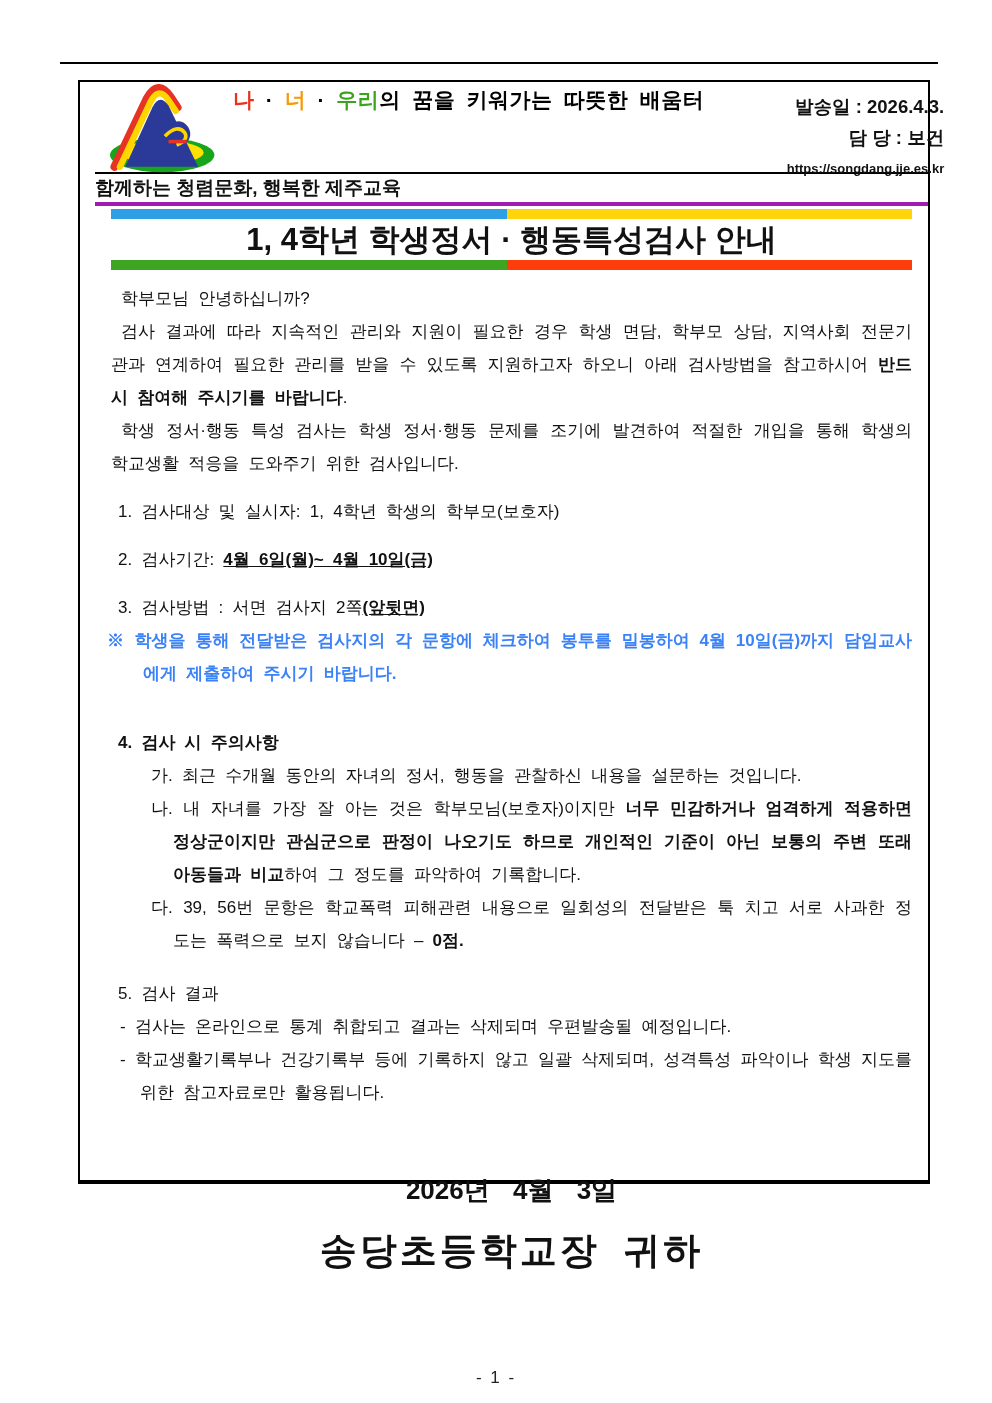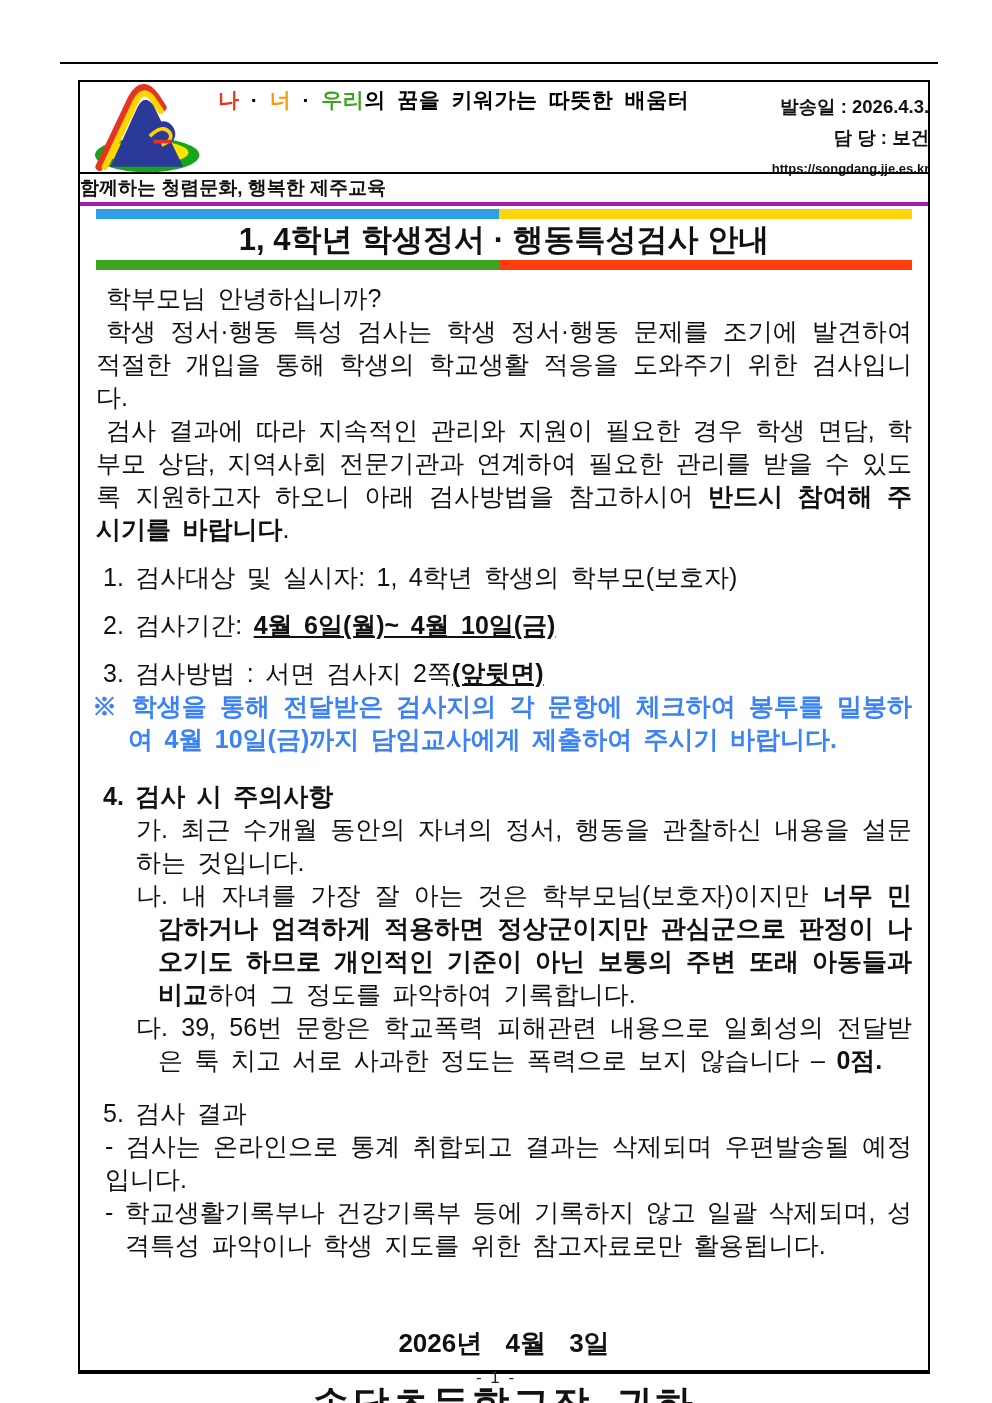--- a/index.html
+++ b/index.html
@@ -1,19 +1,19 @@
 <!DOCTYPE html>
 <html><head>
 <meta charset="utf-8">
 <style>
   html,body{margin:0;padding:0;background:#ffffff;}
   body{width:992px;height:1403px;position:relative;font-family:"Liberation Sans",sans-serif;color:#111;}
   .page{position:absolute;inset:0;background:#fff;}
   .top-rule{position:absolute;left:60px;top:62px;width:878px;height:2px;background:#000;}
-  .doc-box{position:absolute;left:78px;top:80px;width:852px;height:1294px;border:2px solid #000;border-bottom-width:4px;box-sizing:border-box;background:#fff;}
+  .doc-box{position:absolute;left:78px;top:80px;width:852px;height:1104px;border:2px solid #000;border-bottom-width:4px;box-sizing:border-box;background:#fff;padding-left:15px;}
 
   
   .header{display:flex;height:92px;border-bottom:2px solid #000;padding:0 6px;box-sizing:border-box;align-items:flex-start;}
   .logo-wrap{width:132px;height:90px;flex:none;padding-top:2px;box-sizing:border-box;}
   .header-center{flex:1;text-align:center;padding-top:4px;}
   .slogan{font-size:21px;font-weight:bold;letter-spacing:0.5px;word-spacing:5px;white-space:nowrap;}
   .main-title{font-size:56px;font-weight:bold;line-height:1.02;letter-spacing:20px;padding-left:20px;margin-top:1px;}
   .header-info{width:240px;flex:none;padding-top:9px;font-size:18.5px;font-weight:bold;line-height:31px;white-space:nowrap;text-align:right;}
   .header-info .url{font-size:13px;letter-spacing:0;}
   .motto{height:28px;line-height:27px;font-size:19px;font-weight:bold;border-bottom:4px solid #a21caf;}
@@ -21,29 +21,29 @@
   
   .body-content{padding:0 16px;}
   .bar{height:10px;display:flex;}
   .bar-top{margin-top:3px;}
   .bar-bottom{margin-bottom:12px;}
   .bar .seg-l{width:49.4%;height:100%;}
   .bar .seg-r{width:50.6%;height:100%;}
   .notice-title{font-size:31px;font-weight:bold;text-align:center;line-height:37px;padding:2px 0;white-space:nowrap;}
 
   
-  .para{font-size:25px;line-height:33px;text-align:justify;word-spacing:4.5px;}
+  .para{font-size:17px;line-height:33px;text-align:justify;word-spacing:4.5px;}
   .ind{text-indent:10px;}
   .num{margin-top:15px;padding-left:7px;}
   .note{font-weight:bold;padding-left:32px;text-indent:-36px;}
   .sub{margin-left:40px;}
   .hang{padding-left:22px;text-indent:-22px;}
   .dash{margin-left:9px;}
   .dashhang{padding-left:20px;text-indent:-20px;}
-  .mt24{margin-top:24px;}
+  .mt24{margin-top:36px;}
   .mt20{margin-top:20px;}
   .b{font-weight:bold;}
   .u{text-decoration:underline;}
 
   
   .date-line{text-align:center;font-weight:bold;font-size:26px;margin-top:64px;word-spacing:16px;}
   .signature{text-align:center;font-weight:bold;font-size:37px;margin-top:18px;letter-spacing:3px;word-spacing:10px;}
 
   .footer{position:absolute;left:0;top:1368px;width:100%;text-align:center;font-size:17px;letter-spacing:2px;color:#222;}
 </style>
@@ -86,22 +86,22 @@
         <div class="seg-r" id="bar-tr" style="background: rgb(255, 212, 10);"></div>
       </div>
       <div class="notice-title">1, 4학년 학생정서 · 행동특성검사 안내</div>
       <div class="bar bar-bottom">
         <div class="seg-l" id="bar-bl" style="background: rgb(61, 165, 34);"></div>
         <div class="seg-r" id="bar-br" style="background: rgb(255, 61, 10);"></div>
       </div>
 
       <div id="paragraphs">
           <div class="para ind"><span>학부모님 안녕하십니까?</span></div>
+          <div class="para ind"><span>검사 결과에 따라 지속적인 관리와 지원이 필요한 경우 학생 면담, 학부모 상담, 지역사회 전문기관과 연계하여 필요한 관리를 받을 수 있도록 지원하고자 하오니 아래 검사방법을 참고하시어 </span><span class="b">반드시 참여해 주시기를 바랍니다</span><span>.</span></div>
           <div class="para ind"><span>학생 정서·행동 특성 검사는 학생 정서·행동 문제를 조기에 발견하여 적절한 개입을 통해 학생의 학교생활 적응을 도와주기 위한 검사입니다.</span></div>
-          <div class="para ind"><span>검사 결과에 따라 지속적인 관리와 지원이 필요한 경우 학생 면담, 학부모 상담, 지역사회 전문기관과 연계하여 필요한 관리를 받을 수 있도록 지원하고자 하오니 아래 검사방법을 참고하시어 </span><span class="b">반드시 참여해 주시기를 바랍니다</span><span>.</span></div>
           <div class="para num"><span>1. 검사대상 및 실시자: 1, 4학년 학생의 학부모(보호자)</span></div>
           <div class="para num"><span>2. 검사기간: </span><span class="b u">4월 6일(월)~ 4월 10일(금)</span></div>
           <div class="para num"><span>3. 검사방법 : 서면 검사지 2쪽</span><span class="b u">(앞뒷면)</span></div>
           <div class="para note" style="color: #3b82f6;"><span>※ 학생을 통해 전달받은 검사지의 각 문항에 체크하여 봉투를 밀봉하여 4월 10일(금)까지 담임교사에게 제출하여 주시기 바랍니다.</span></div>
           <div class="para num mt24"><span class="b">4. 검사 시 주의사항</span></div>
           <div class="para sub"><span>가. 최근 수개월 동안의 자녀의 정서, 행동을 관찰하신 내용을 설문하는 것입니다.</span></div>
           <div class="para sub hang"><span>나. 내 자녀를 가장 잘 아는 것은 학부모님(보호자)이지만 </span><span class="b">너무 민감하거나 엄격하게 적용하면 정상군이지만 관심군으로 판정이 나오기도 하므로 개인적인 기준이 아닌 보통의 주변 또래 아동들과 비교</span><span>하여 그 정도를 파악하여 기록합니다.</span></div>
           <div class="para sub hang"><span>다. 39, 56번 문항은 학교폭력 피해관련 내용으로 일회성의 전달받은 툭 치고 서로 사과한 정도는 폭력으로 보지 않습니다 – </span><span class="b">0점.</span></div>
           <div class="para num mt20"><span>5. 검사 결과</span></div>
           <div class="para dash"><span>- 검사는 온라인으로 통계 취합되고 결과는 삭제되며 우편발송될 예정입니다.</span></div>

